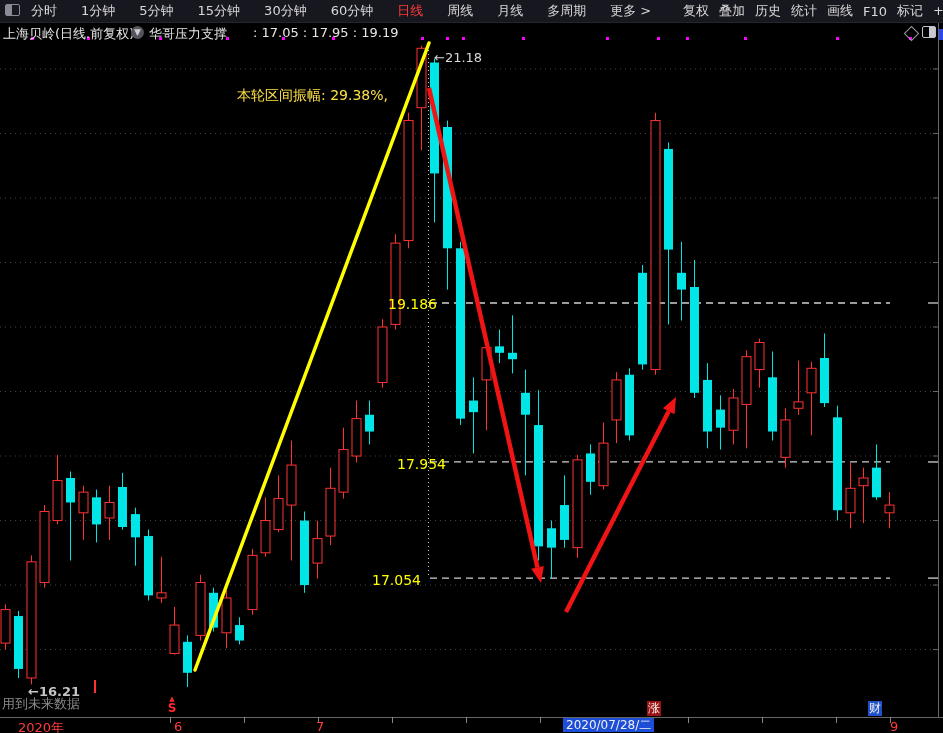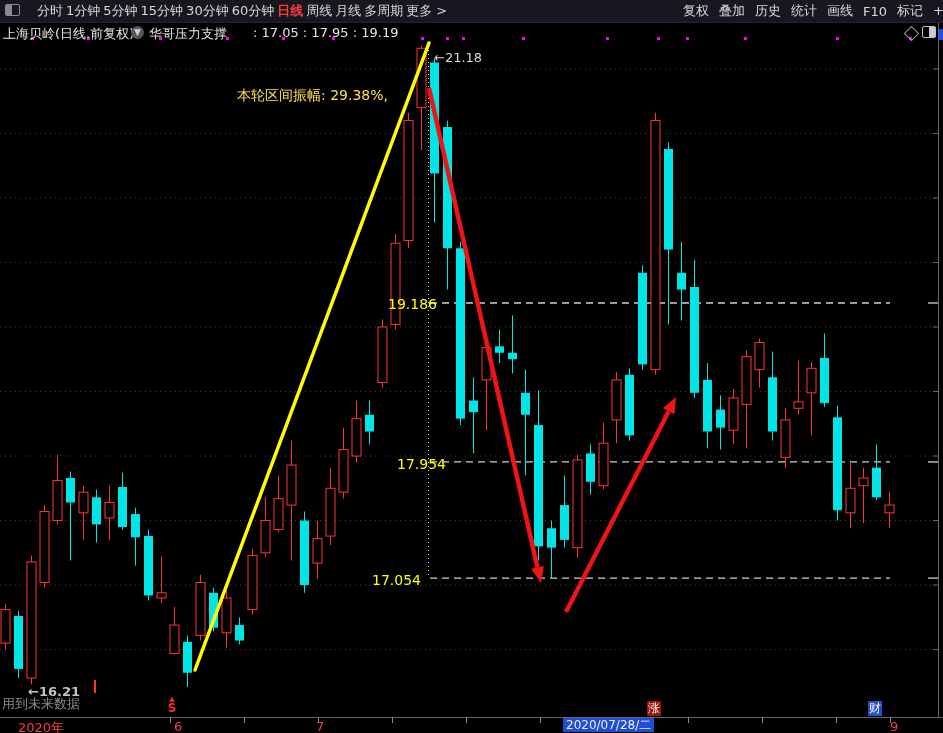--- a/index.html
+++ b/index.html
@@ -5,24 +5,24 @@
   html,body{margin:0;padding:0;background:#000;}
   .screen{position:relative;width:943px;height:733px;background:#000;overflow:hidden;
           font-family:"DejaVu Sans",sans-serif;}
   
   .bar1{position:absolute;top:0;left:0;width:943px;height:22px;background:#171720;
         border-bottom:1px solid #24242e;z-index:6;overflow:hidden;}
   .winicon{position:absolute;left:5px;top:4px;width:15px;height:12px;border:1px solid #8a8a96;
            border-radius:2px;box-sizing:border-box;}
   .winicon::before{content:"";position:absolute;left:0;top:0;width:6px;height:10px;background:#8a8a96;}
   .nav{position:absolute;top:0;height:22px;display:flex;align-items:center;white-space:nowrap;}
-  .nav-left{left:37px;gap:3px;}
+  .nav-left{left:31px;gap:24px;}
   .nav-right{left:683px;gap:10px;}
   .nav span{font-size:13px;color:#d8d8d8;cursor:default;}
-  .nav span.active{color:#ff3b3b;font-weight:bold;}
+  .nav span.active{color:#ff3b3b;}
   
   .bar2-text{position:absolute;top:25px;font-size:13px;color:#e6e6e6;z-index:5;white-space:nowrap;}
   .chev-circle{position:absolute;left:131px;top:26px;width:13px;height:13px;border-radius:50%;
                background:#55555f;color:#cfcfcf;font-size:9px;line-height:13px;text-align:center;z-index:5;}
   .dia-icon{position:absolute;left:906px;top:28px;width:9px;height:9px;border:1px solid #9a9aa4;
             transform:rotate(45deg);z-index:5;}
   .layout-icon{position:absolute;left:922px;top:26px;width:14px;height:12px;border:1px solid #c0c0c8;
                border-radius:2px;box-sizing:border-box;z-index:5;}
   .layout-icon::before{content:"";position:absolute;right:0;top:0;width:6px;height:10px;background:#c8c8d0;}
   .edge-flag{position:absolute;left:939px;top:29px;width:4px;height:11px;background:#2b49e8;z-index:5;}

